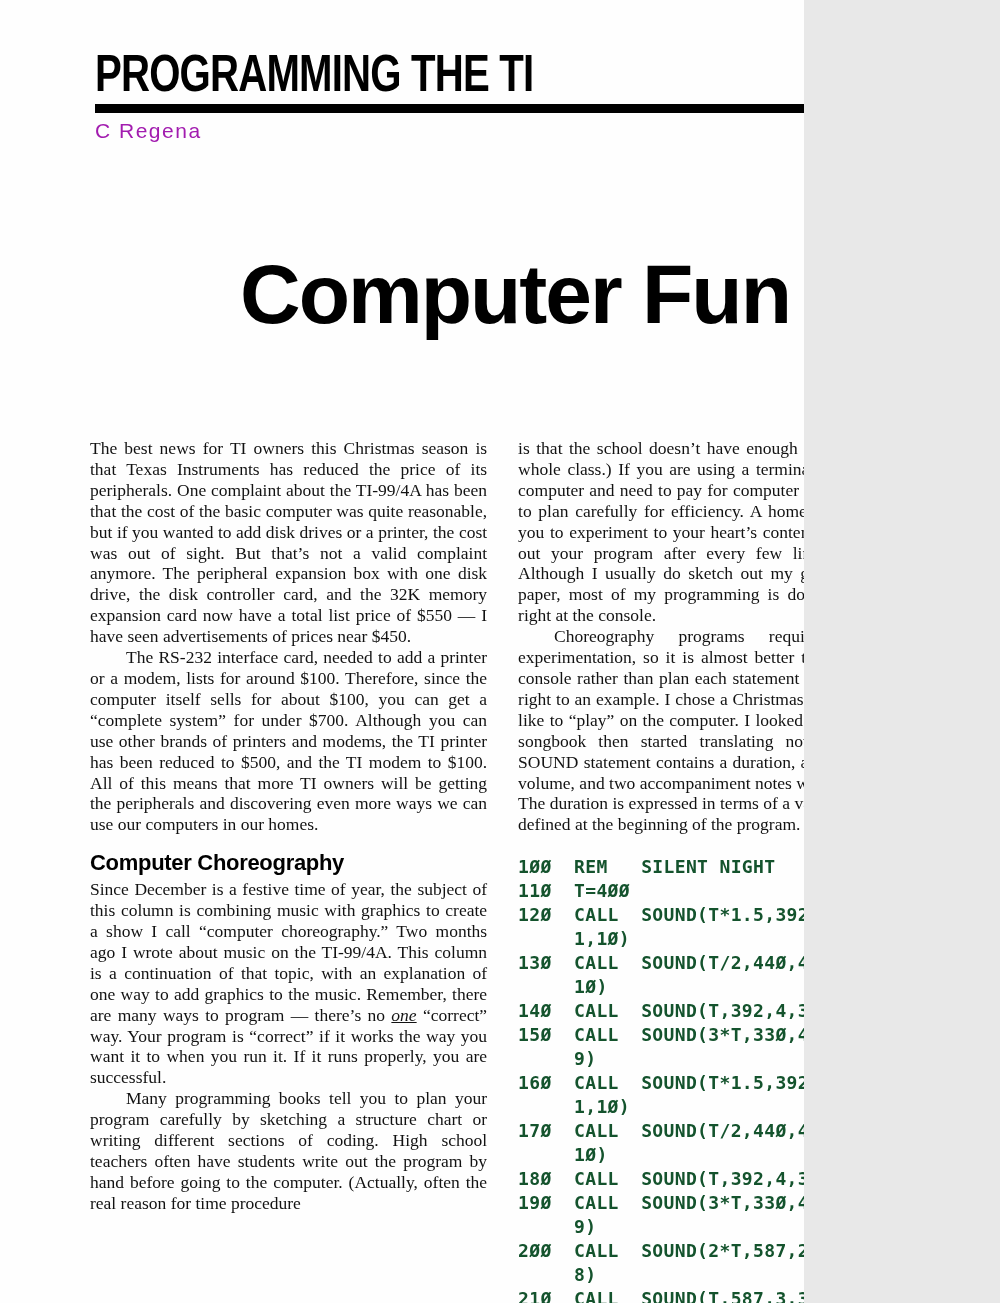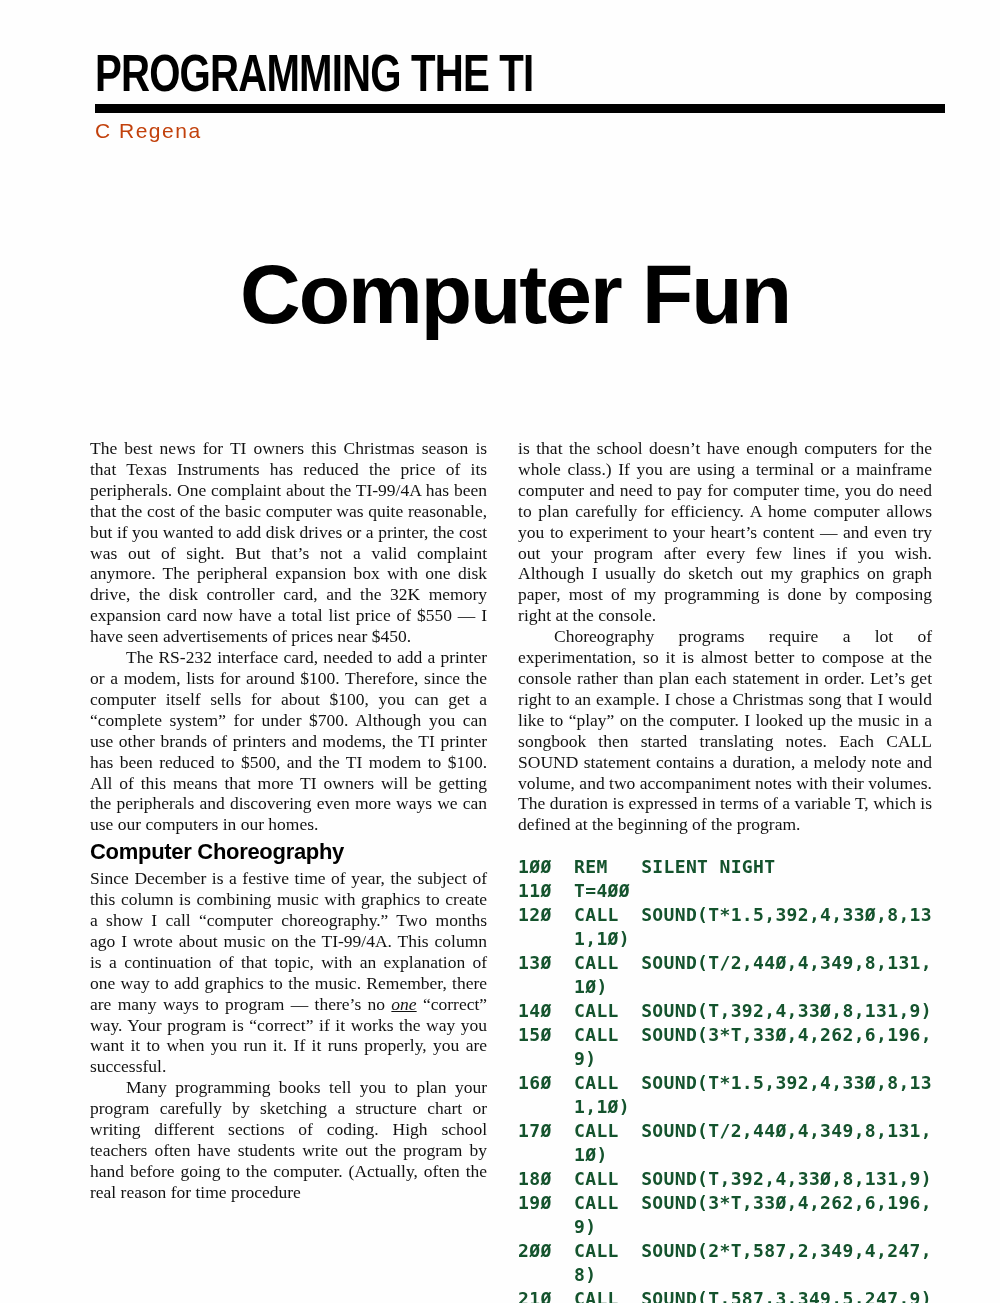--- a/index.html
+++ b/index.html
@@ -1,19 +1,19 @@
 <!DOCTYPE html>
 <html><head>
 <meta charset="utf-8">
 <style>
   * { margin: 0; padding: 0; box-sizing: border-box; }
   html, body { background: #e8e8e8; }
   .page {
     position: relative;
-    width: 1000px;
+    width: 804px;
     height: 1303px;
     background: #fefefe;
     overflow: hidden;
     font-family: "Liberation Serif", serif;
     color: #121212;
   }
   
   .header { position: absolute; top: 50px; left: 95px; width: 850px; }
   .column-title {
     font-family: "Liberation Sans", sans-serif;
@@ -26,21 +26,21 @@
     transform: scale(0.82, 1.06);
     transform-origin: 0 100%;
     white-space: nowrap;
   }
   .header-rule { width: 850px; height: 9px; background: #000; margin-top: 5px; }
   .byline {
     font-family: "Liberation Sans", sans-serif;
     font-weight: 400;
     font-size: 21px;
     letter-spacing: 1.5px;
-    color: #c2410c;
+    color: #a21caf;
     margin-top: 6px;
   }
   
   .article-title {
     position: absolute;
     top: 252px;
     left: 0;
     width: 1030px;
     text-align: center;
     font-family: "Liberation Sans", sans-serif;
@@ -66,21 +66,21 @@
     text-align: justify;
     color: #121212;
   }
   .col p.indented { text-indent: 36px; }
   .section-heading {
     font-family: "Liberation Sans", sans-serif;
     font-weight: bold;
     font-size: 22px;
     letter-spacing: -0.3px;
     color: #000;
-    margin-top: 4px;
+    margin-top: 15px;
     margin-bottom: 3px;
   }
   .em-word { font-style: italic; text-decoration: underline; }
   
   .code-listing {
     font-family: "DejaVu Sans Mono", monospace;
     font-weight: bold;
     font-size: 18px;
     line-height: 24px;
     letter-spacing: 0.35px;

